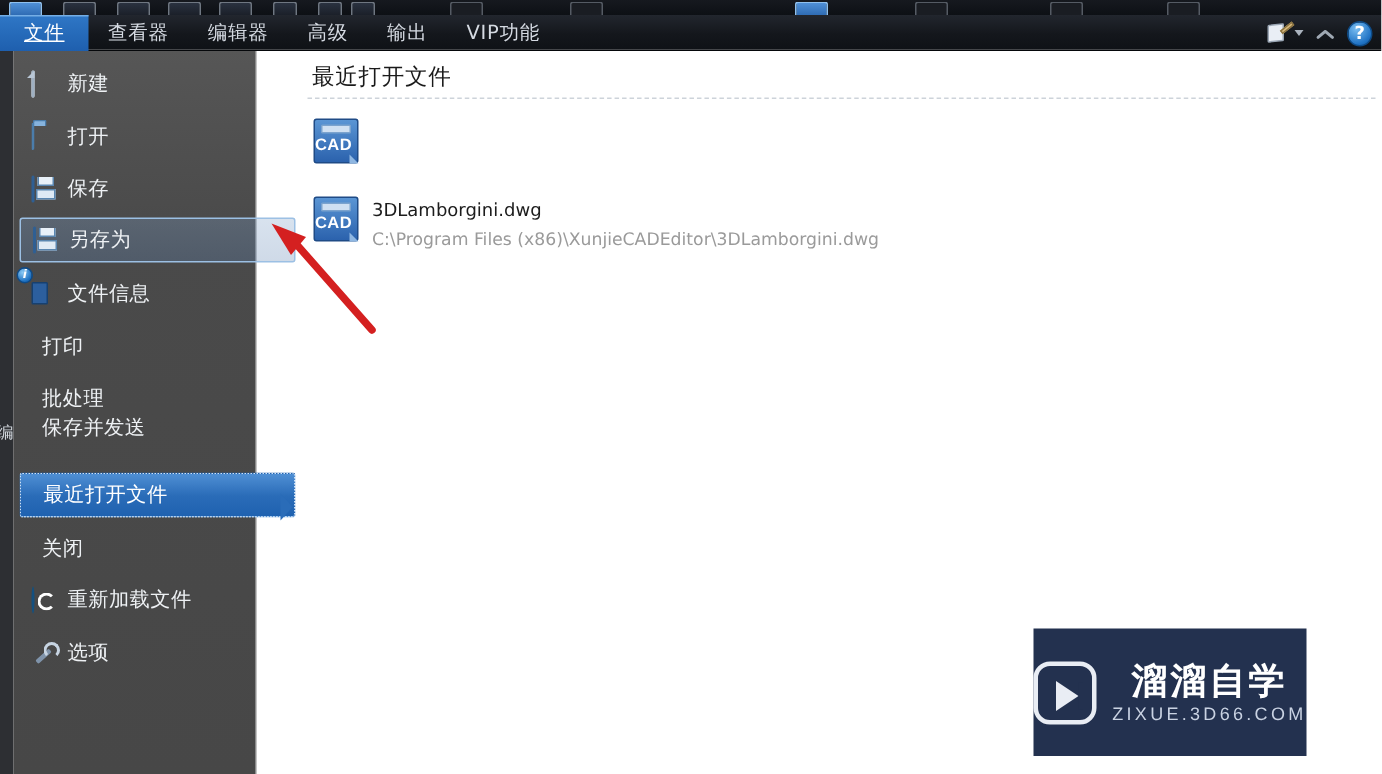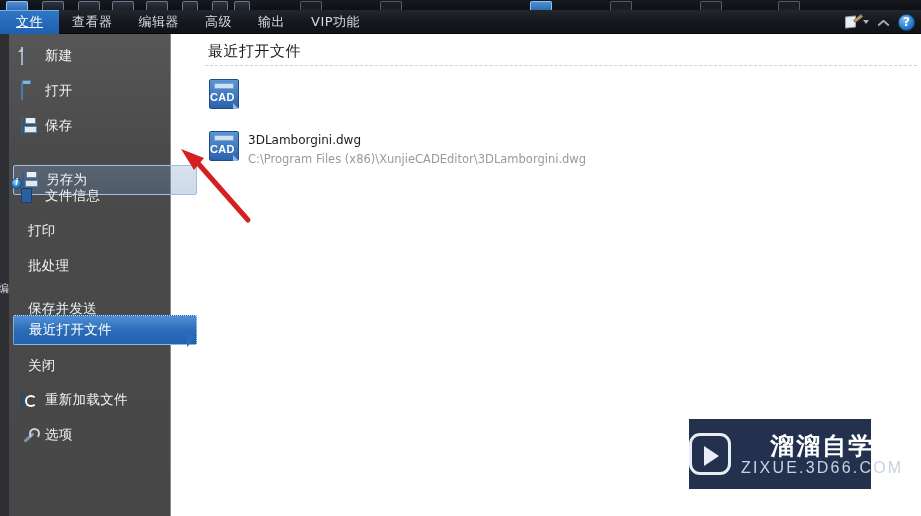--- a/index.html
+++ b/index.html
@@ -118,21 +118,20 @@
     padding-left: 8px; cursor: default;
   }
   .side-item .lbl { margin-left: 0; white-space: nowrap; letter-spacing: .3px; }
   .side-item .ico { width: 17px; height: 17px; margin-right: 7px; flex: 0 0 17px; position: relative; }
   .side-item.noicon { padding-left: 15px; }
 
   .side-item.hover {
     background: linear-gradient(rgba(126,160,200,.30), rgba(96,132,178,.30));
     border: 1px solid #9cc0e4; border-radius: 2px;
     width: 184px;
-    margin-top: 20px;
   }
   .side-item.selected {
     background: linear-gradient(#4f8fd4, #2a6cb8 52%, #1f62b0);
     border: 1px dotted #cfe2f6; border-radius: 2px;
     color: #ffffff;
   }
   .sel-arrow {
     position: absolute; left: 187px; top: 329px;
     width: 0; height: 0;
     border-top: 9px solid transparent; border-bottom: 9px solid transparent;
@@ -257,21 +256,21 @@
   .file-path {
     font-size: 11.5px; color: #9a9a9a; line-height: 16px;
     margin-top: 3px; white-space: nowrap;
   }
 
   
   .annot { position: absolute; left: 0; top: 0; width: 921px; height: 516px; pointer-events: none; }
 
   
   .watermark {
-    position: absolute; left: 689px; top: 419px; width: 182px; height: 70px;
+    position: absolute; left: 689px; top: 419px; width: 182px; height: 85px;
     background: #23314f;
     display: flex; align-items: center; justify-content: space-between; gap: 10px;
   }
   .wm-logo {
     width: 42px; height: 42px; border: 3px solid #e9edf4; border-radius: 11px;
     position: relative; flex: 0 0 42px;
   }
   .wm-logo::before {
     content: ""; position: absolute; left: 12px; top: 10px;
     border-width: 10px 0 10px 15px; border-style: solid;
@@ -280,21 +279,21 @@
   .wm-logo::after {
     content: ""; position: absolute; right: 6px; top: 11px;
     width: 3px; height: 18px; background: #23314f;
   }
   .wm-text { display: flex; flex-direction: column; align-items: center; }
   .wm-cn {
     color: #ffffff; font-size: 24px; font-weight: bold; letter-spacing: 2px;
     line-height: 28px;
   }
   .wm-en {
-    color: #c9d2e2; font-size: 16px; letter-spacing: 2.2px; line-height: 16px;
+    color: #c9d2e2; font-size: 12px; letter-spacing: 2.2px; line-height: 16px;
     font-family: "Liberation Sans", sans-serif;
   }
 </style>
 </head>
 <body>
 
 <div id="app">
 
   <div class="toolbar-strip">
     <div class="tb-icon sel" style="left:6px"></div>
@@ -369,21 +368,21 @@
     </div>
 
     <div class="side-item noicon" style="top:182px">
       <span class="lbl">打印</span>
     </div>
 
     <div class="side-item noicon" style="top:217px">
       <span class="lbl">批处理</span>
     </div>
 
-    <div class="side-item noicon" style="top:260px">
+    <div class="side-item noicon" style="top:236px">
       <span class="lbl">保存并发送</span>
     </div>
 
     <div class="side-item selected noicon" style="top:281px">
       <span class="lbl">最近打开文件</span>
     </div>
 
     <div class="side-item noicon" style="top:317px">
       <span class="lbl">关闭</span>
     </div>

